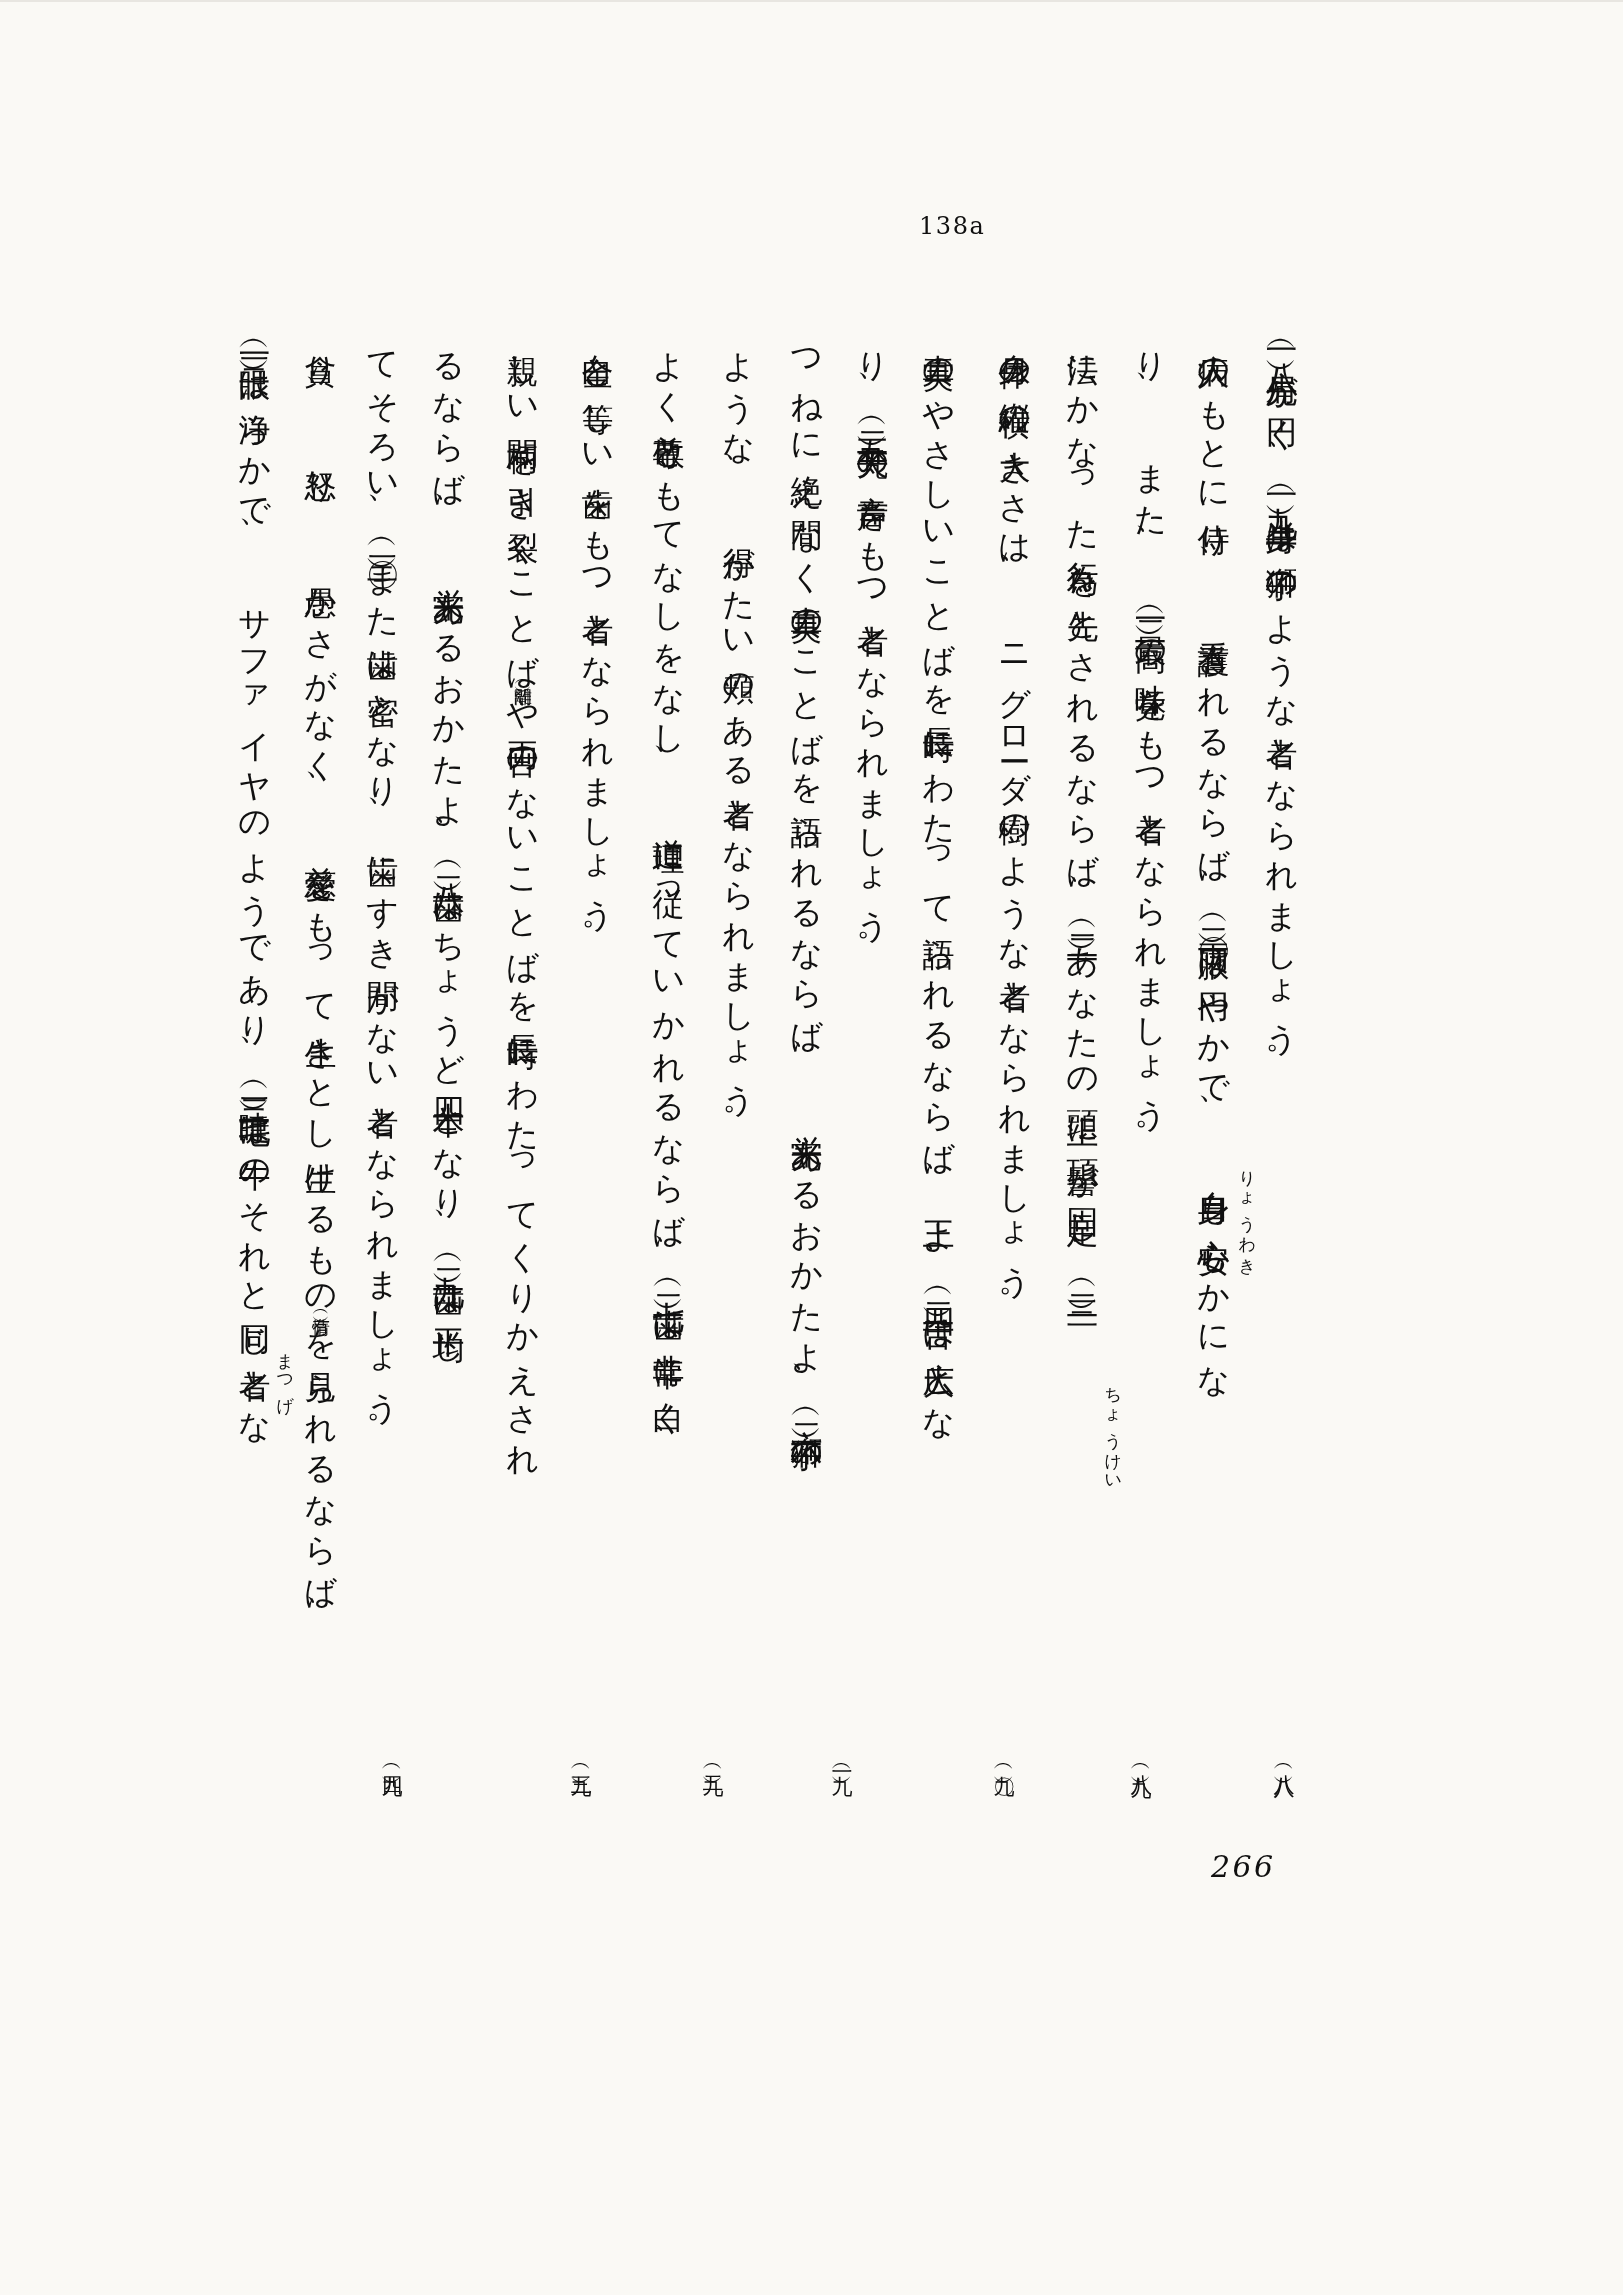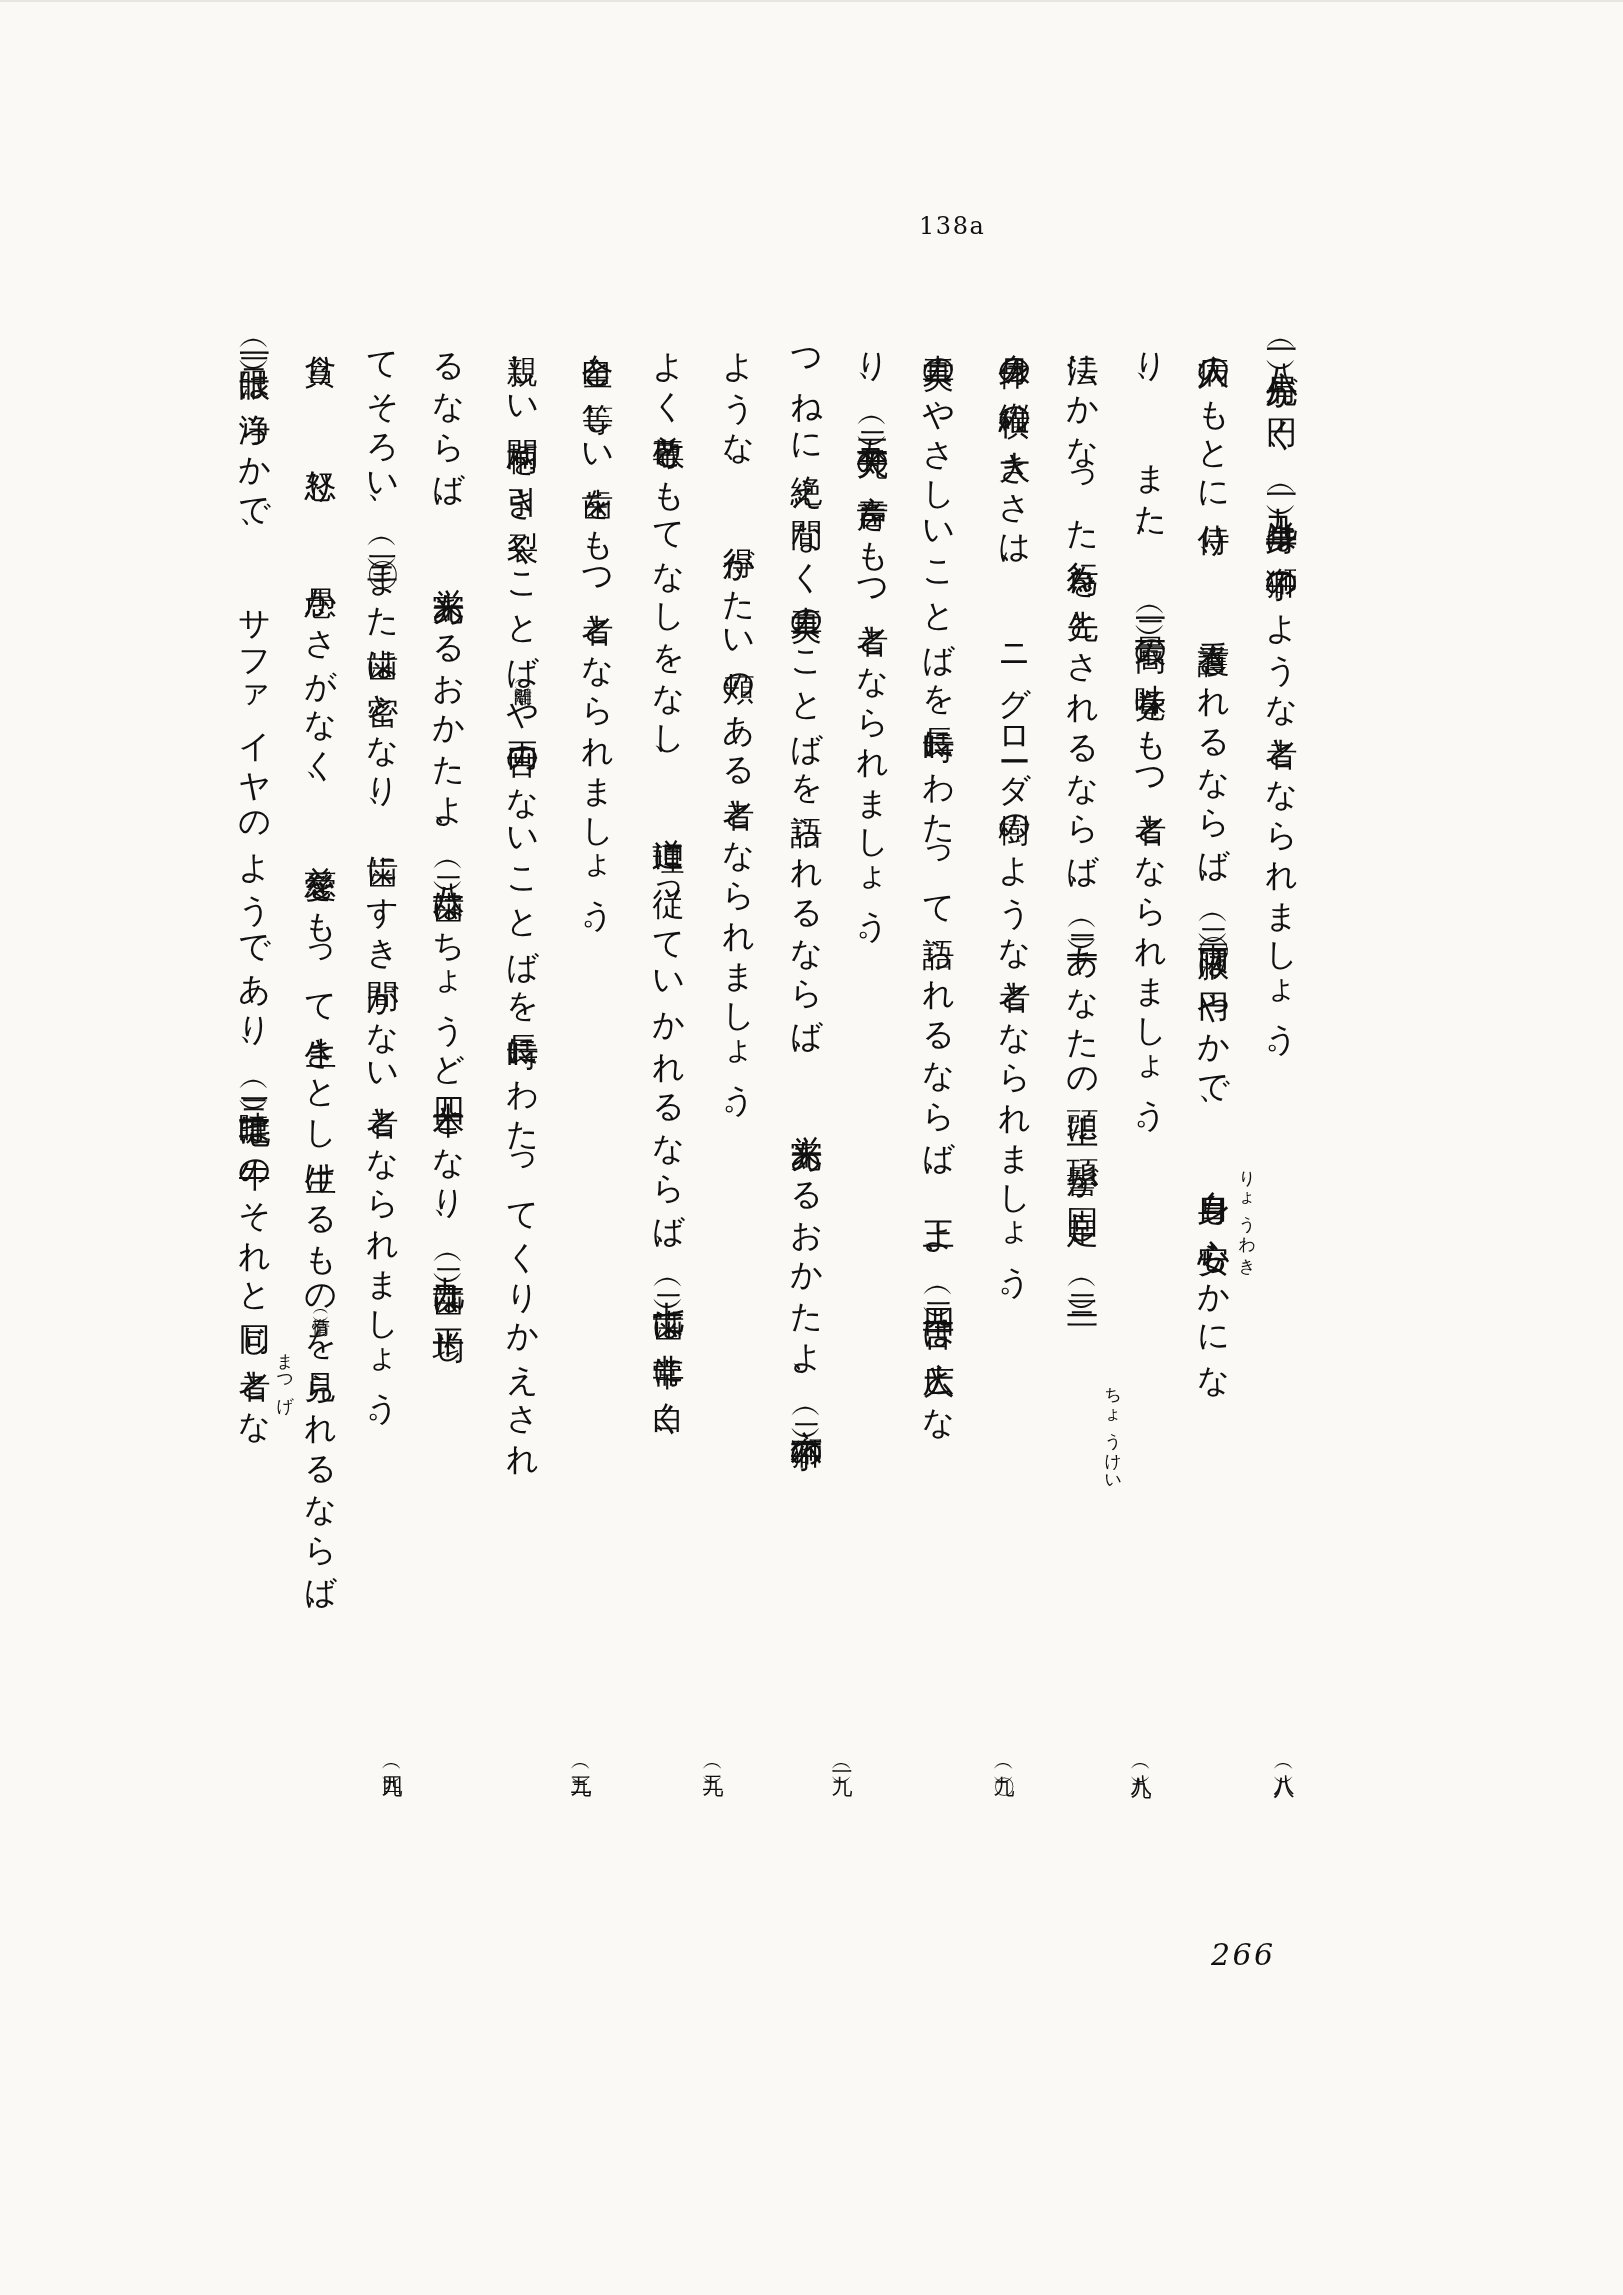--- a/index.html
+++ b/index.html
@@ -102,15 +102,15 @@
   <div id="margin-refs-layer">
       <div class="margin-ref" style="left: 1272px; top: 1754px;">（八八）</div>
       <div class="margin-ref" style="left: 1129px; top: 1754px;">（八九）</div>
       <div class="margin-ref" style="left: 992px; top: 1754px;">（九〇）</div>
       <div class="margin-ref" style="left: 830px; top: 1754px;">（九一）</div>
       <div class="margin-ref" style="left: 701px; top: 1754px;">（九二）</div>
       <div class="margin-ref" style="left: 569px; top: 1754px;">（九三）</div>
       <div class="margin-ref" style="left: 380px; top: 1754px;">（九四）</div>
     </div>
 
-  <div class="page-number" style="left: 1211px; top: 1935px;">266</div>
+  <div class="page-number" style="left: 1211px; top: 1847px;">266</div>
 </div>
 
 
 </body></html>

